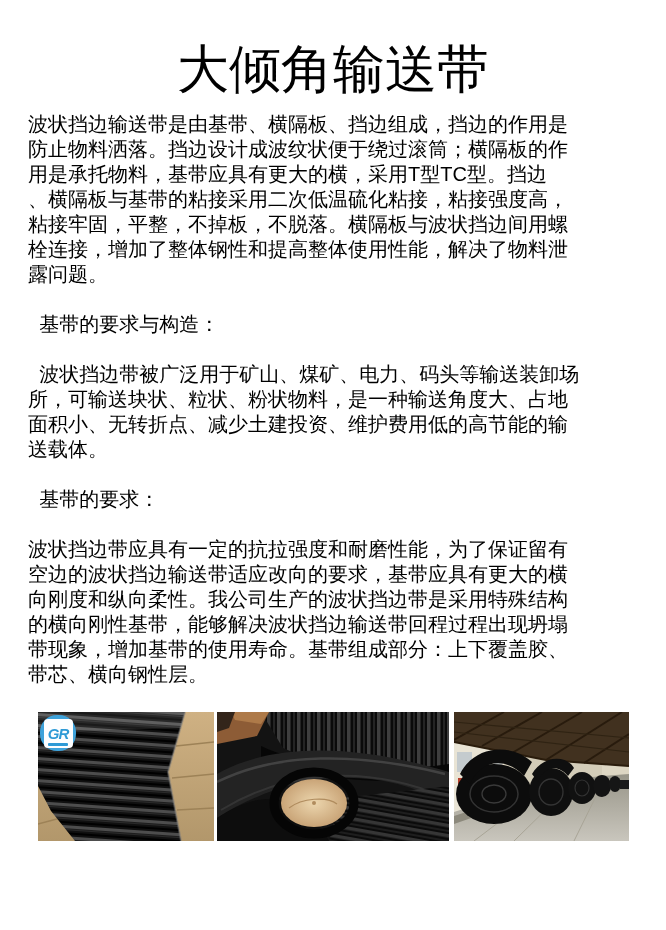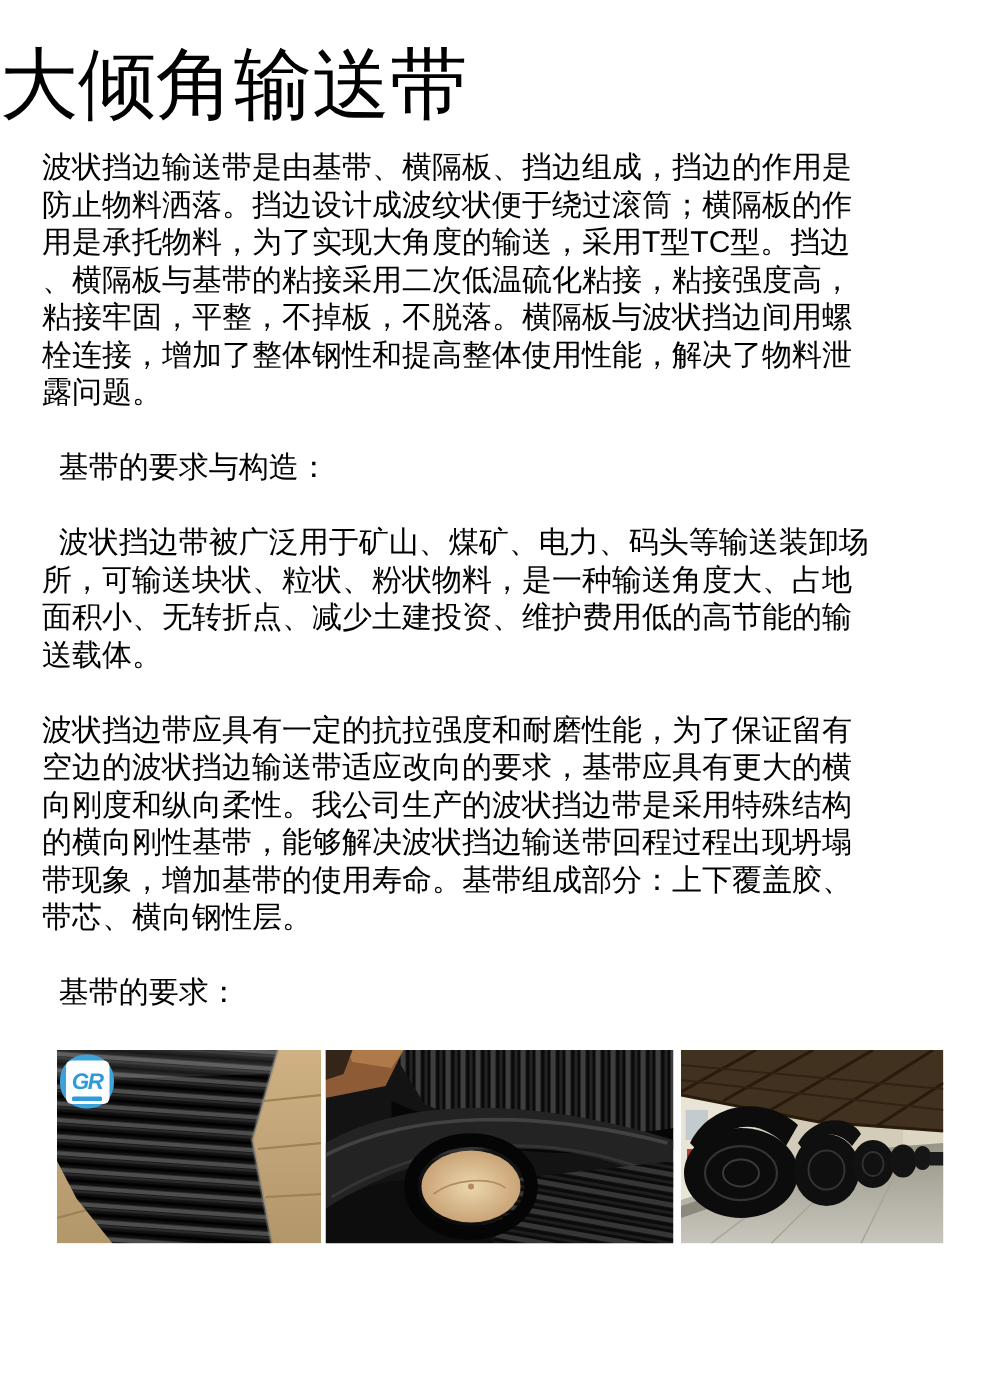--- a/index.html
+++ b/index.html
@@ -6,25 +6,25 @@
   .page {
     position:relative;
     width:666px; height:930px;
     margin:0;
     background:#ffffff;
     color:#000000;
     font-family:"Liberation Sans", sans-serif;
     overflow:hidden;
   }
   .title {
-    margin:20px 0 5px 0;
+    margin:32px 0 5px 0;
     font-size:52px;
     line-height:75px;
     font-weight:400;
-    text-align:left;
+    text-align:center;
     white-space:nowrap;
   }
   .content { margin:0 30px 0 28px; }
   .content p {
     margin:0 0 25px 0;
     font-size:20px;
     line-height:25px;
     white-space:pre-wrap;
   }
   .photos { display:flex; margin:2px 0 0 38px; }
@@ -57,37 +57,37 @@
 </head>
 <body>
 
 <div class="page">
 
   <h1 class="title">大倾角输送带</h1>
 
   <div class="content">
     <p>波状挡边输送带是由基带、横隔板、挡边组成，挡边的作用是
 防止物料洒落。挡边设计成波纹状便于绕过滚筒；横隔板的作
-用是承托物料，为了实现大角度的输送，采用T型TC型。挡边
+用是承托物料，基带应具有更大的横，采用T型TC型。挡边
 、横隔板与基带的粘接采用二次低温硫化粘接，粘接强度高，
 粘接牢固，平整，不掉板，不脱落。横隔板与波状挡边间用螺
 栓连接，增加了整体钢性和提高整体使用性能，解决了物料泄
 露问题。</p>
     <p>  基带的要求与构造：</p>
     <p>  波状挡边带被广泛用于矿山、煤矿、电力、码头等输送装卸场
 所，可输送块状、粒状、粉状物料，是一种输送角度大、占地
 面积小、无转折点、减少土建投资、维护费用低的高节能的输
 送载体。</p>
+    <p>  基带的要求：</p>
     <p>波状挡边带应具有一定的抗拉强度和耐磨性能，为了保证留有
 空边的波状挡边输送带适应改向的要求，基带应具有更大的横
 向刚度和纵向柔性。我公司生产的波状挡边带是采用特殊结构
 的横向刚性基带，能够解决波状挡边输送带回程过程出现坍塌
 带现象，增加基带的使用寿命。基带组成部分：上下覆盖胶、
 带芯、横向钢性层。</p>
-    <p>  基带的要求：</p>
   </div>
 
   <div class="photos">
 
     <div class="photo photo1">
       <svg width="176" height="129" viewBox="0 0 176 129">
         <defs>
           <pattern id="pt-ridge" patternUnits="userSpaceOnUse" width="12" height="11" patternTransform="rotate(4)">
             <rect width="12" height="11" fill="#101010"></rect>
             <rect width="12" height="3" y="1" fill="#4d4d4d"></rect>

